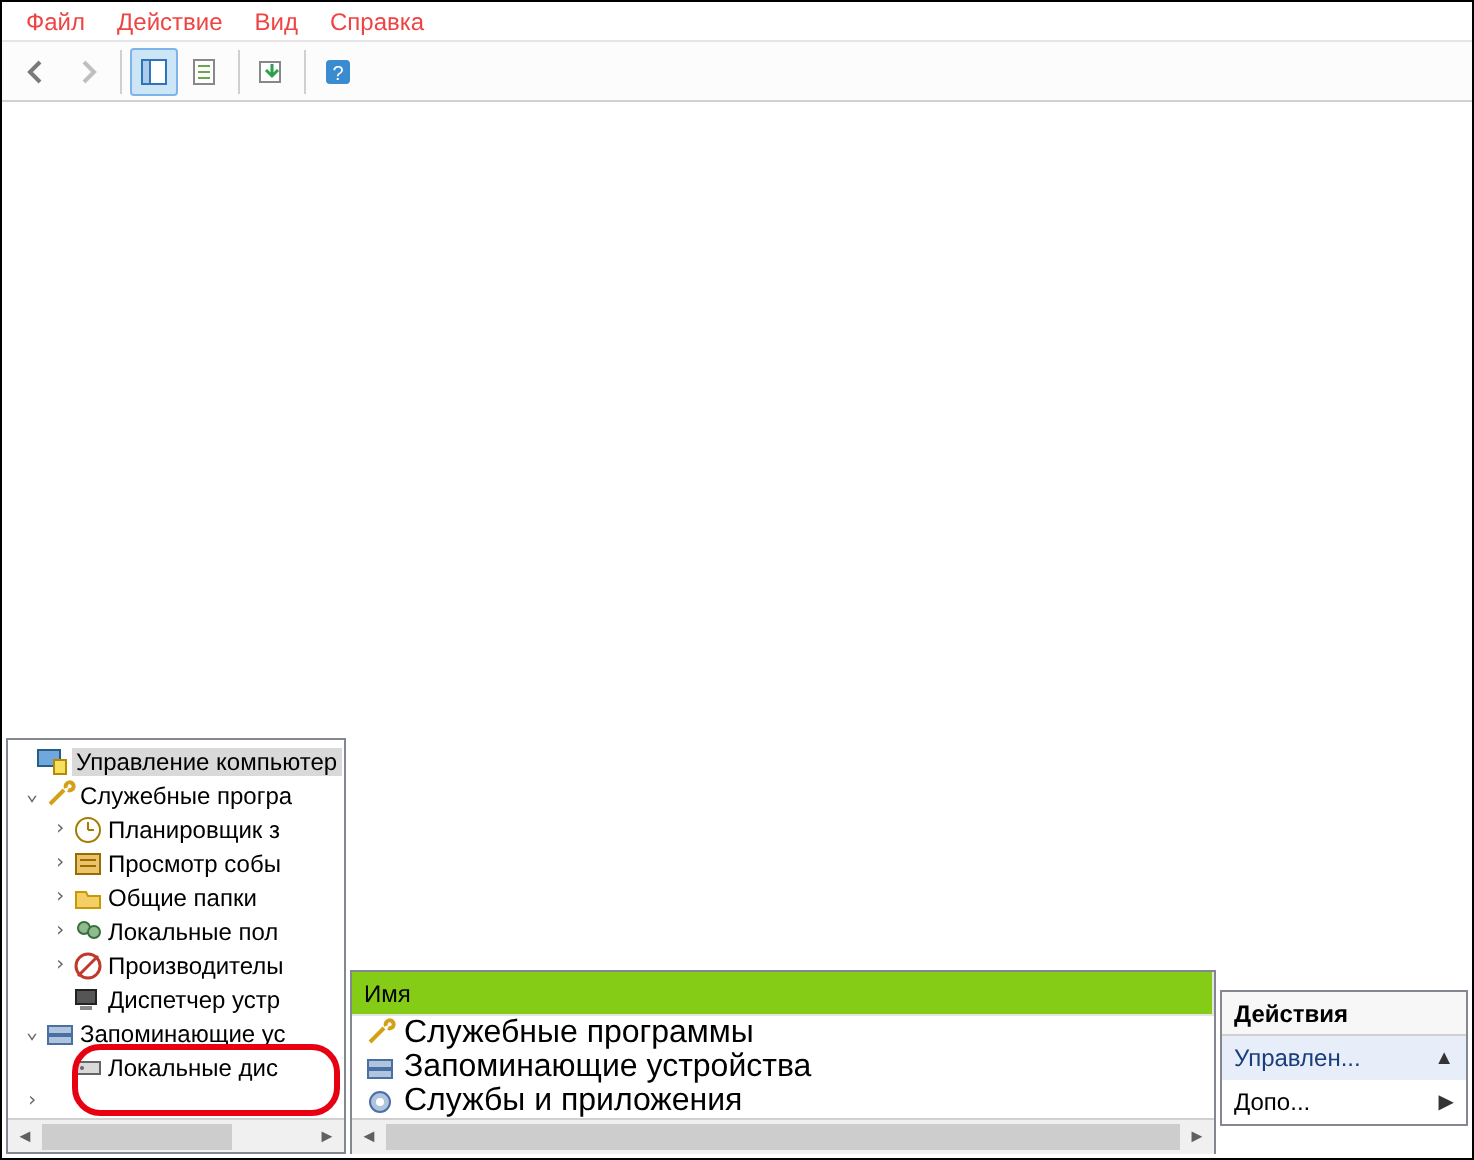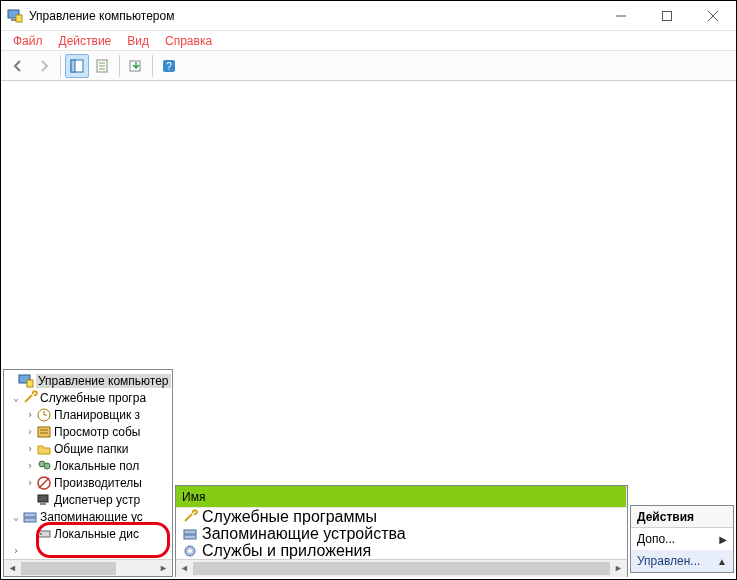--- a/index.html
+++ b/index.html
@@ -100,21 +100,21 @@
   
   .hscroll {
     height:17px; background:#f0f0f0; border-top:1px solid #d0d0d0;
     display:flex; align-items:center;
   }
   .hscroll .sbtn { width:17px; height:17px; background:#f0f0f0; display:flex; align-items:center; justify-content:center; color:#606060; font-size:9px;}
   .hscroll .track { flex:1; height:17px; background:#f0f0f0; position:relative;}
   .hscroll .thumb { position:absolute; top:2px; height:13px; background:#cdcdcd; border-radius:0;}
   
   .actions-panel {
-    width:104px; border:1px solid #828790; margin:2px 2px 6px 2px;
+    width:124px; border:1px solid #828790; margin:2px 2px 16px 2px;
     display:flex; flex-direction:column; background:#fff;
   }
   .actions-header {
     height:22px; display:flex; align-items:center; padding:0 6px;
     font-size:12px; font-weight:600; color:#000;
     border-bottom:1px solid #d0d0d0;
     background:#f7f7f7;
   }
   .actions-body { flex:1; display:flex; flex-direction:column; }
   .action-item {
@@ -126,46 +126,20 @@
   }
   .action-item .arrow { font-size:10px; color:#333;}
   
   svg { display:block; }
 </style>
 </head>
 <body>
 
 <div class="window">
 
-  <div class="titlebar">
-    <span class="app-icon">
-      <svg width="16" height="16" viewBox="0 0 16 16">
-        <rect x="1" y="2" width="11" height="8" fill="#6fa8dc" stroke="#2a5c8a"></rect>
-        <rect x="4" y="11" width="5" height="2" fill="#888"></rect>
-        <rect x="9" y="7" width="6" height="7" fill="#f6e05e" stroke="#b58900"></rect>
-      </svg>
-    </span>
-    <span class="title">Управление компьютером</span>
-    <div class="winbtn">
-      <svg width="10" height="10">
-          <line x1="0" y1="5" x2="10" y2="5" stroke="#555" stroke-width="1"></line>
-        </svg>
-    </div>
-    <div class="winbtn">
-      <svg width="10" height="10">
-          <rect x="0.5" y="0.5" width="9" height="9" fill="none" stroke="#555"></rect>
-        </svg>
-    </div>
-    <div class="winbtn close">
-      <svg width="10" height="10">
-          <line x1="0" y1="0" x2="10" y2="10" stroke="#555"></line>
-          <line x1="10" y1="0" x2="0" y2="10" stroke="#555"></line>
-        </svg>
-    </div>
-  </div>
 
   <div class="menubar">
     <span class="menuitem">Файл</span>
     <span class="menuitem">Действие</span>
     <span class="menuitem">Вид</span>
     <span class="menuitem">Справка</span>
   </div>
 
   <div class="toolbar">
     <div class="tb-btn">
@@ -392,25 +366,25 @@
         </div>
         <div class="sbtn">►</div>
       </div>
     </div>
 
     <div class="actions-panel">
       <div class="actions-header">
         <span>Действия</span>
       </div>
       <div class="actions-body">
+        <div class="action-item head">
+          <span>Управлен...</span>
+          <span class="arrow">▲</span>
+        </div>
         <div class="action-item">
           <span>Допо...</span>
           <span class="arrow">▶</span>
         </div>
-        <div class="action-item head">
-          <span>Управлен...</span>
-          <span class="arrow">▲</span>
-        </div>
       </div>
     </div>
 
   </div>
 </div>
 
 </body></html>

